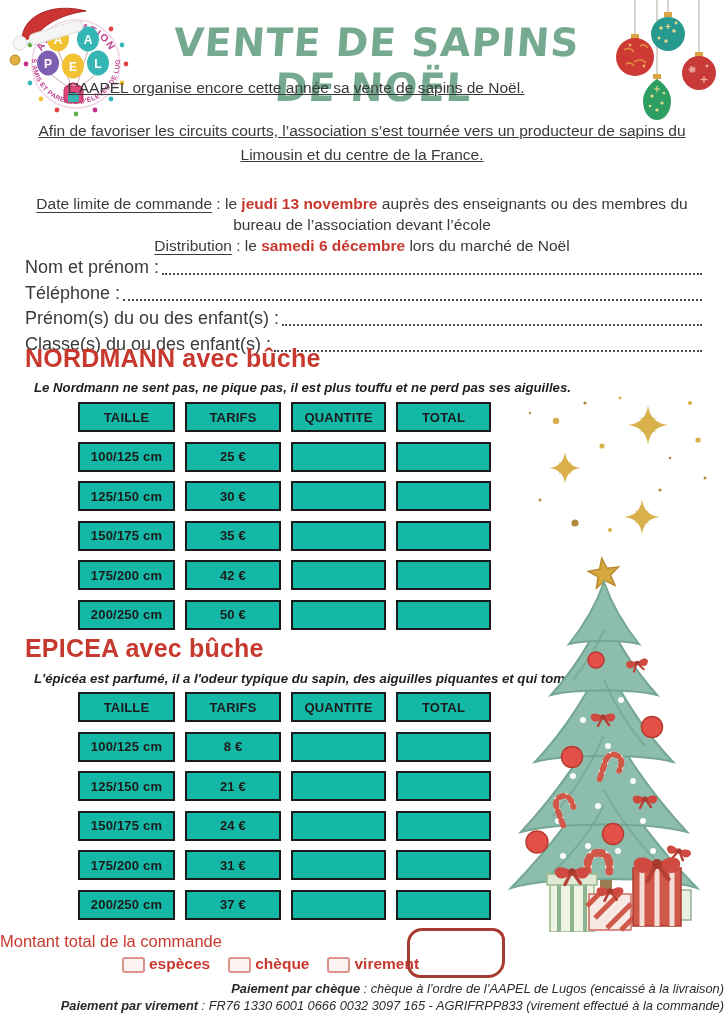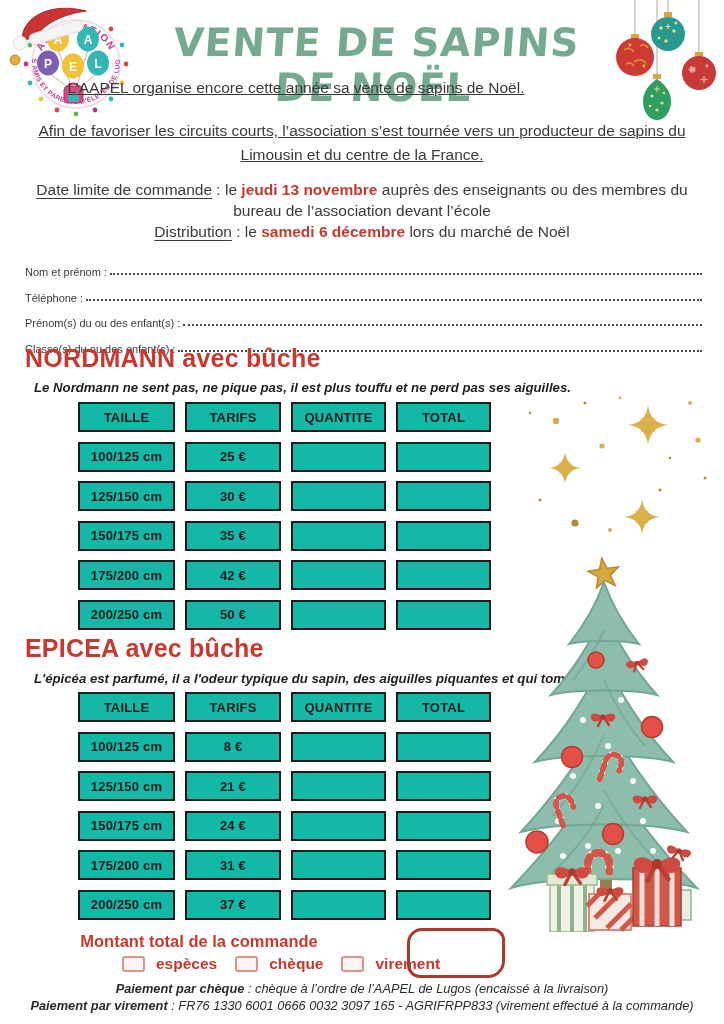--- a/index.html
+++ b/index.html
@@ -11,51 +11,51 @@
   .abs{position:absolute;}
   
   .main-title{
     left:140px;top:20px;width:470px;text-align:center;
     font-family:"DejaVu Sans",sans-serif;
     font-size:39px;font-weight:800;letter-spacing:1px;
     color:#75aa90;transform:skewX(-4deg);
   }
   .subtitle{left:0;top:79px;width:592px;text-align:center;font-size:15.5px;color:#3a3a3a;text-decoration:underline;}
   .intro{left:0;top:119px;width:724px;text-align:center;font-size:15.5px;line-height:24px;color:#3a3a3a;text-decoration:underline;}
-  .dates{left:0;top:179px;width:724px;text-align:center;font-size:15.5px;line-height:21px;color:#3a3a3a;}
+  .dates{left:0;top:193px;width:724px;text-align:center;font-size:15.5px;line-height:21px;color:#3a3a3a;}
   .u{text-decoration:underline;text-underline-offset:3px;}
   .red-b{color:#c7392e;font-weight:bold;}
   
   .fields{left:25px;top:253px;width:677px;}
   .field-row{display:flex;align-items:flex-end;height:25.4px;}
-  .field-label{white-space:nowrap;font-size:11px;padding-right:3px;}
+  .field-label{white-space:nowrap;font-size:18px;padding-right:3px;}
   .field-line{flex:1;border-bottom:2px dotted #4a4a4a;margin-bottom:3px;}
   
   .section-title{left:25px;font-size:25px;font-weight:bold;color:#c7392e;letter-spacing:0.2px;text-align:center;}
   .section-desc{left:25px;font-size:13.2px;font-weight:bold;font-style:italic;color:#1f1f1f;margin-left:9px;}
   .price-table{
     left:78px;display:grid;grid-template-columns:97px 96px 95px 95px;
     grid-auto-rows:30px;gap:9.5px 10px;
   }
   .cell{
     border:2px solid #1b1b1b;background:#14b8a6;display:flex;align-items:center;justify-content:center;
     font-size:13px;font-weight:bold;color:#1b1b1b;letter-spacing:0.2px;
   }
   
-  .total-label{left:0;top:932px;width:398px;text-align:center;font-size:16.5px;font-weight:bold;color:#c7392e;}
+  .total-label{left:0;top:932px;width:398px;text-align:left;font-size:16.5px;font-weight:normal;color:#c7392e;}
   .pay-row{left:122px;top:955px;display:flex;gap:18px;align-items:center;}
-  .pay-opt{display:flex;align-items:center;gap:11px;}
+  .pay-opt{display:flex;align-items:flex-end;gap:4px;}
   .pay-box{width:19px;height:12px;border:2px solid #dd938b;background:#fcf4f2;border-radius:3px;}
   .pay-lab{font-size:15.5px;font-weight:bold;color:#c7392e;}
   .stamp-box{
     left:407px;top:928px;width:92px;height:44px;
     border:3px solid #a93a30;border-radius:15px 12px 17px 13px;
   }
   
-  .footer{left:0;top:981px;width:724px;text-align:center;font-size:12.8px;line-height:16.5px;
+  .footer{left:0;top:981px;width:724px;text-align:right;font-size:12.8px;line-height:16.5px;
     font-style:italic;color:#2b2b2b;}
   .bi{font-weight:bold;}
 </style>
 </head>
 <body>
 
 <div class="page">
 
   <svg class="abs" style="left:6px;top:2px" width="134" height="118" viewBox="0 0 134 118">
     <defs>

